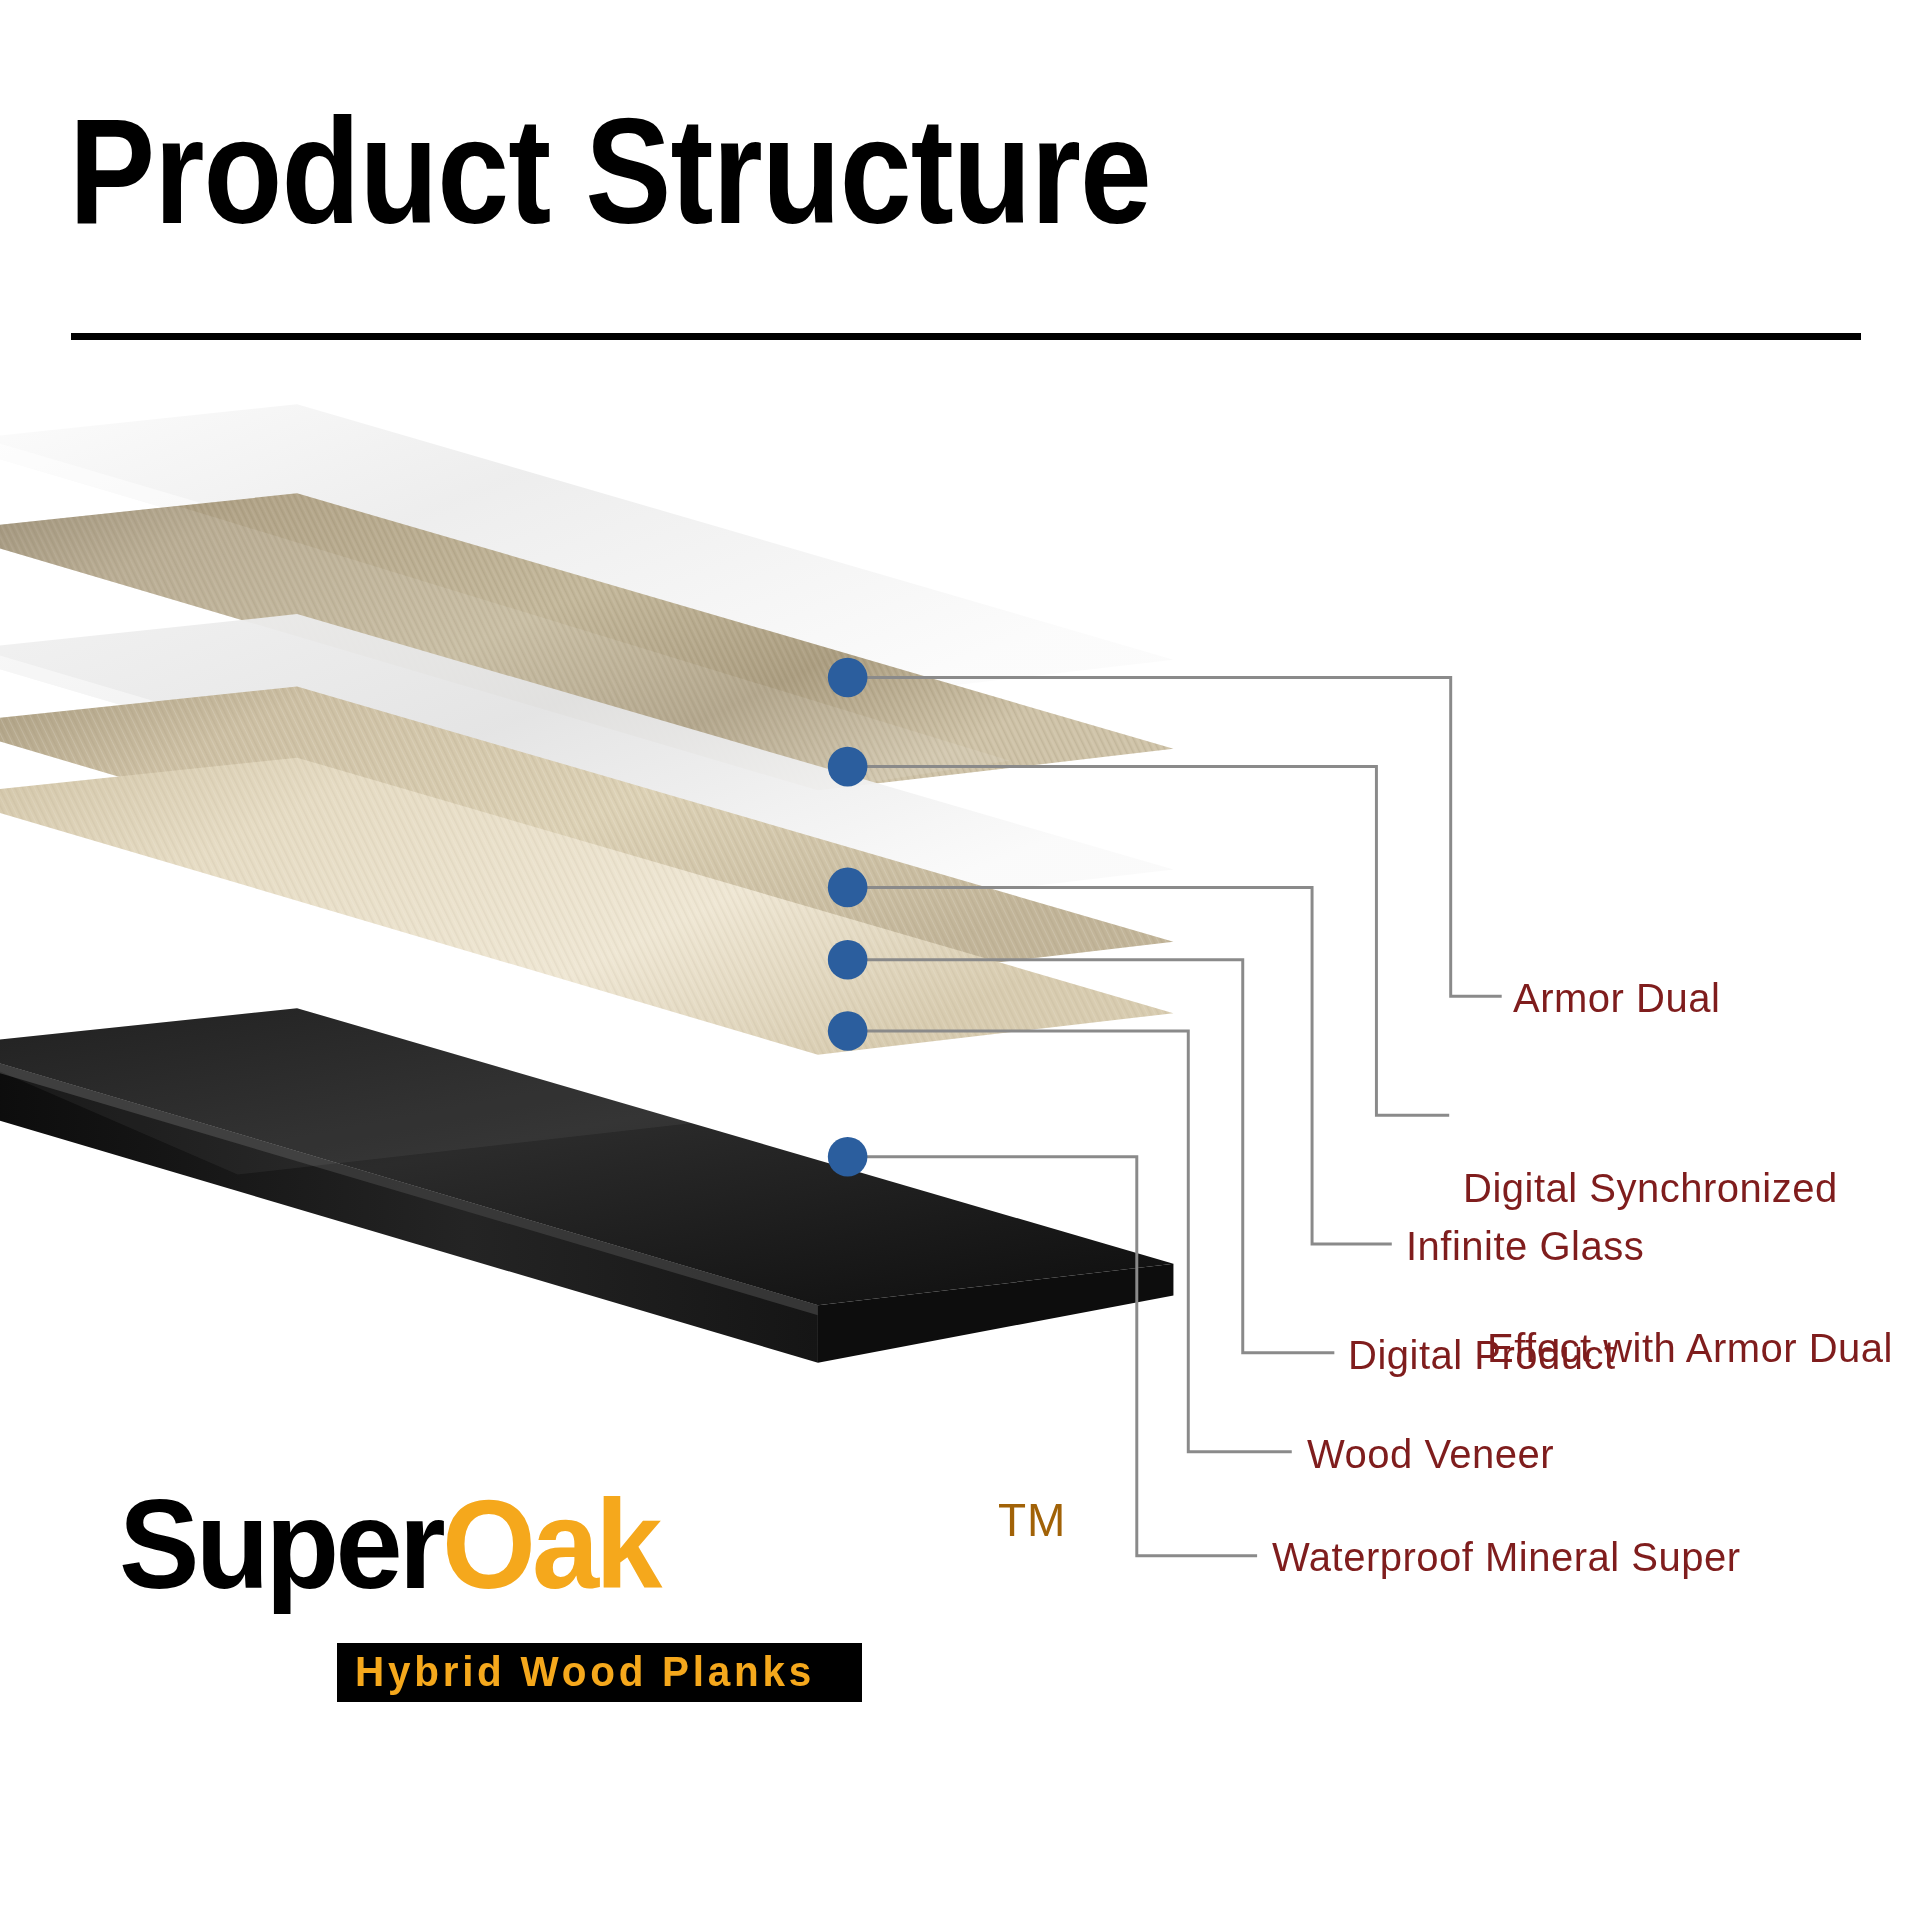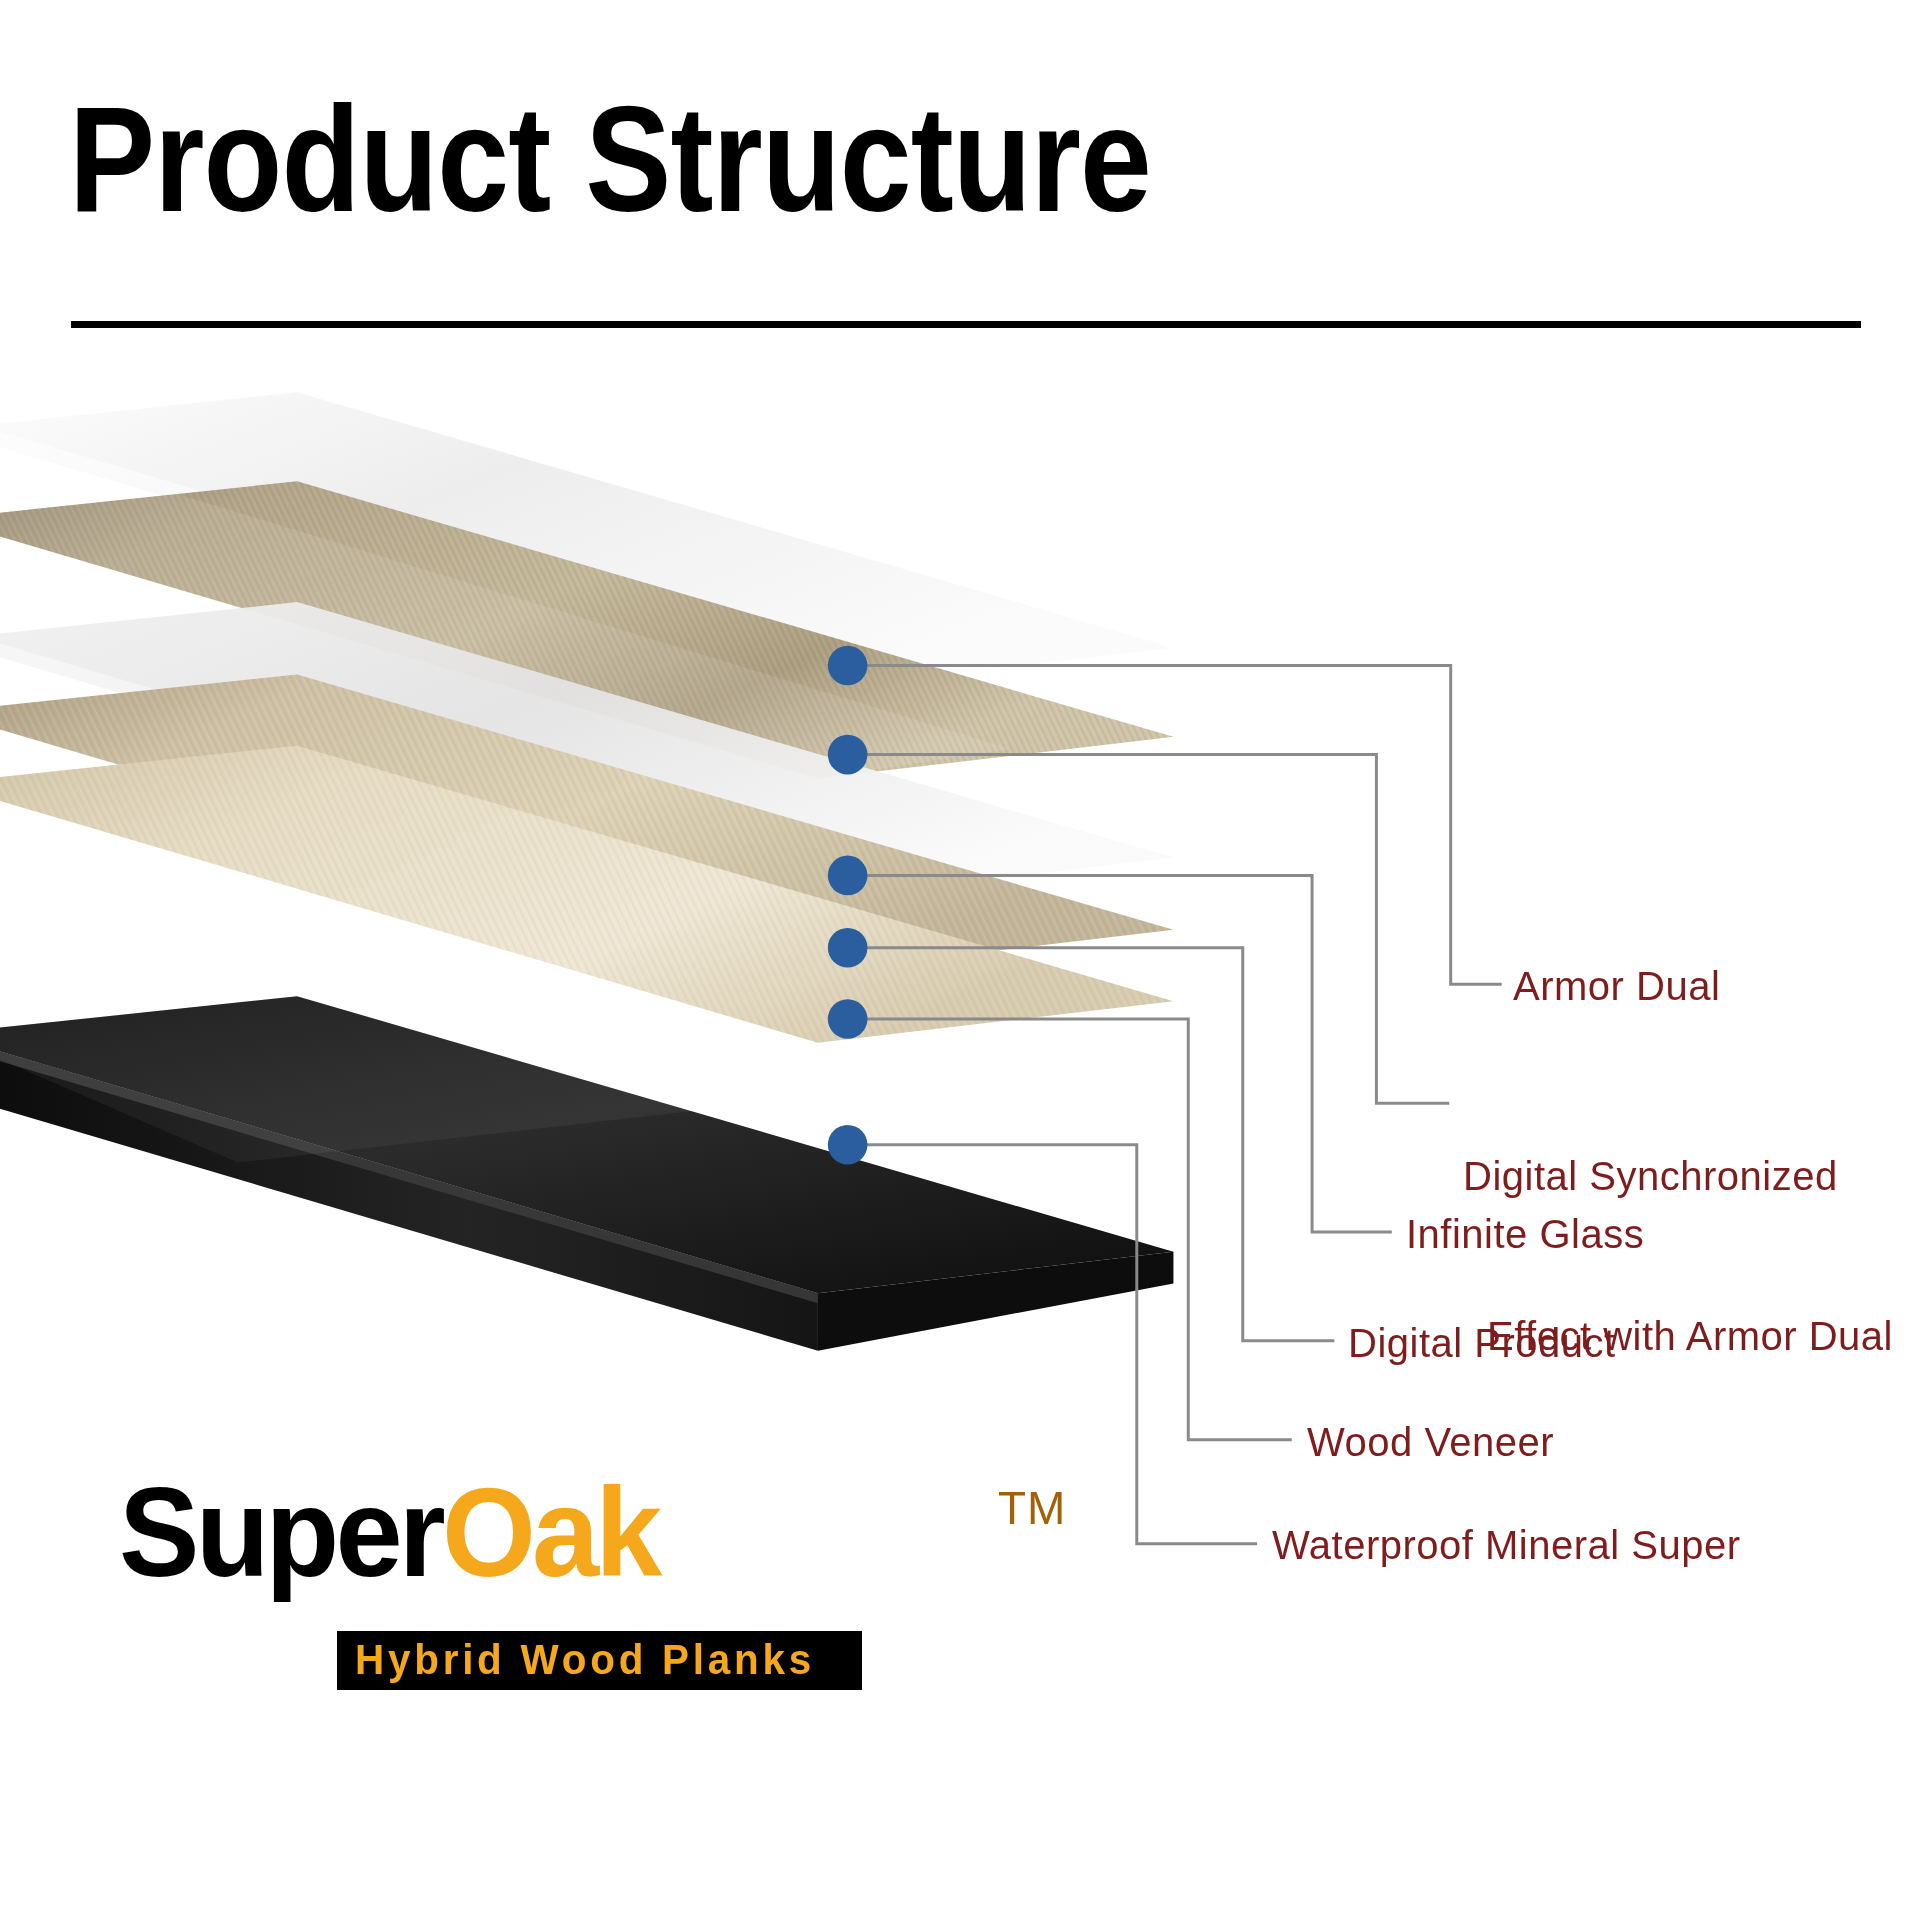--- a/index.html
+++ b/index.html
@@ -1,19 +1,19 @@
 <!DOCTYPE html>
 <html><head>
 <meta charset="utf-8">
 <style>
   html,body{margin:0;padding:0;background:#ffffff;}
   body{width:1927px;height:1927px;position:relative;overflow:hidden;
        font-family:"Liberation Sans","DejaVu Sans",sans-serif;}
 
-  #stage{position:absolute;left:0;top:4px;width:1927px;height:1415px;background:#fff;}
+  #stage{position:absolute;left:0;top:16px;width:1927px;height:1415px;background:#fff;}
 
   
   #page-title{
     position:absolute;left:69px;top:77px;
     font-size:150px;font-weight:bold;color:#000;
     letter-spacing:-1px;line-height:1.05;
     font-family:"Liberation Sans","DejaVu Sans",sans-serif;
     transform:scaleX(0.86);transform-origin:left top;
     white-space:nowrap;
   }

